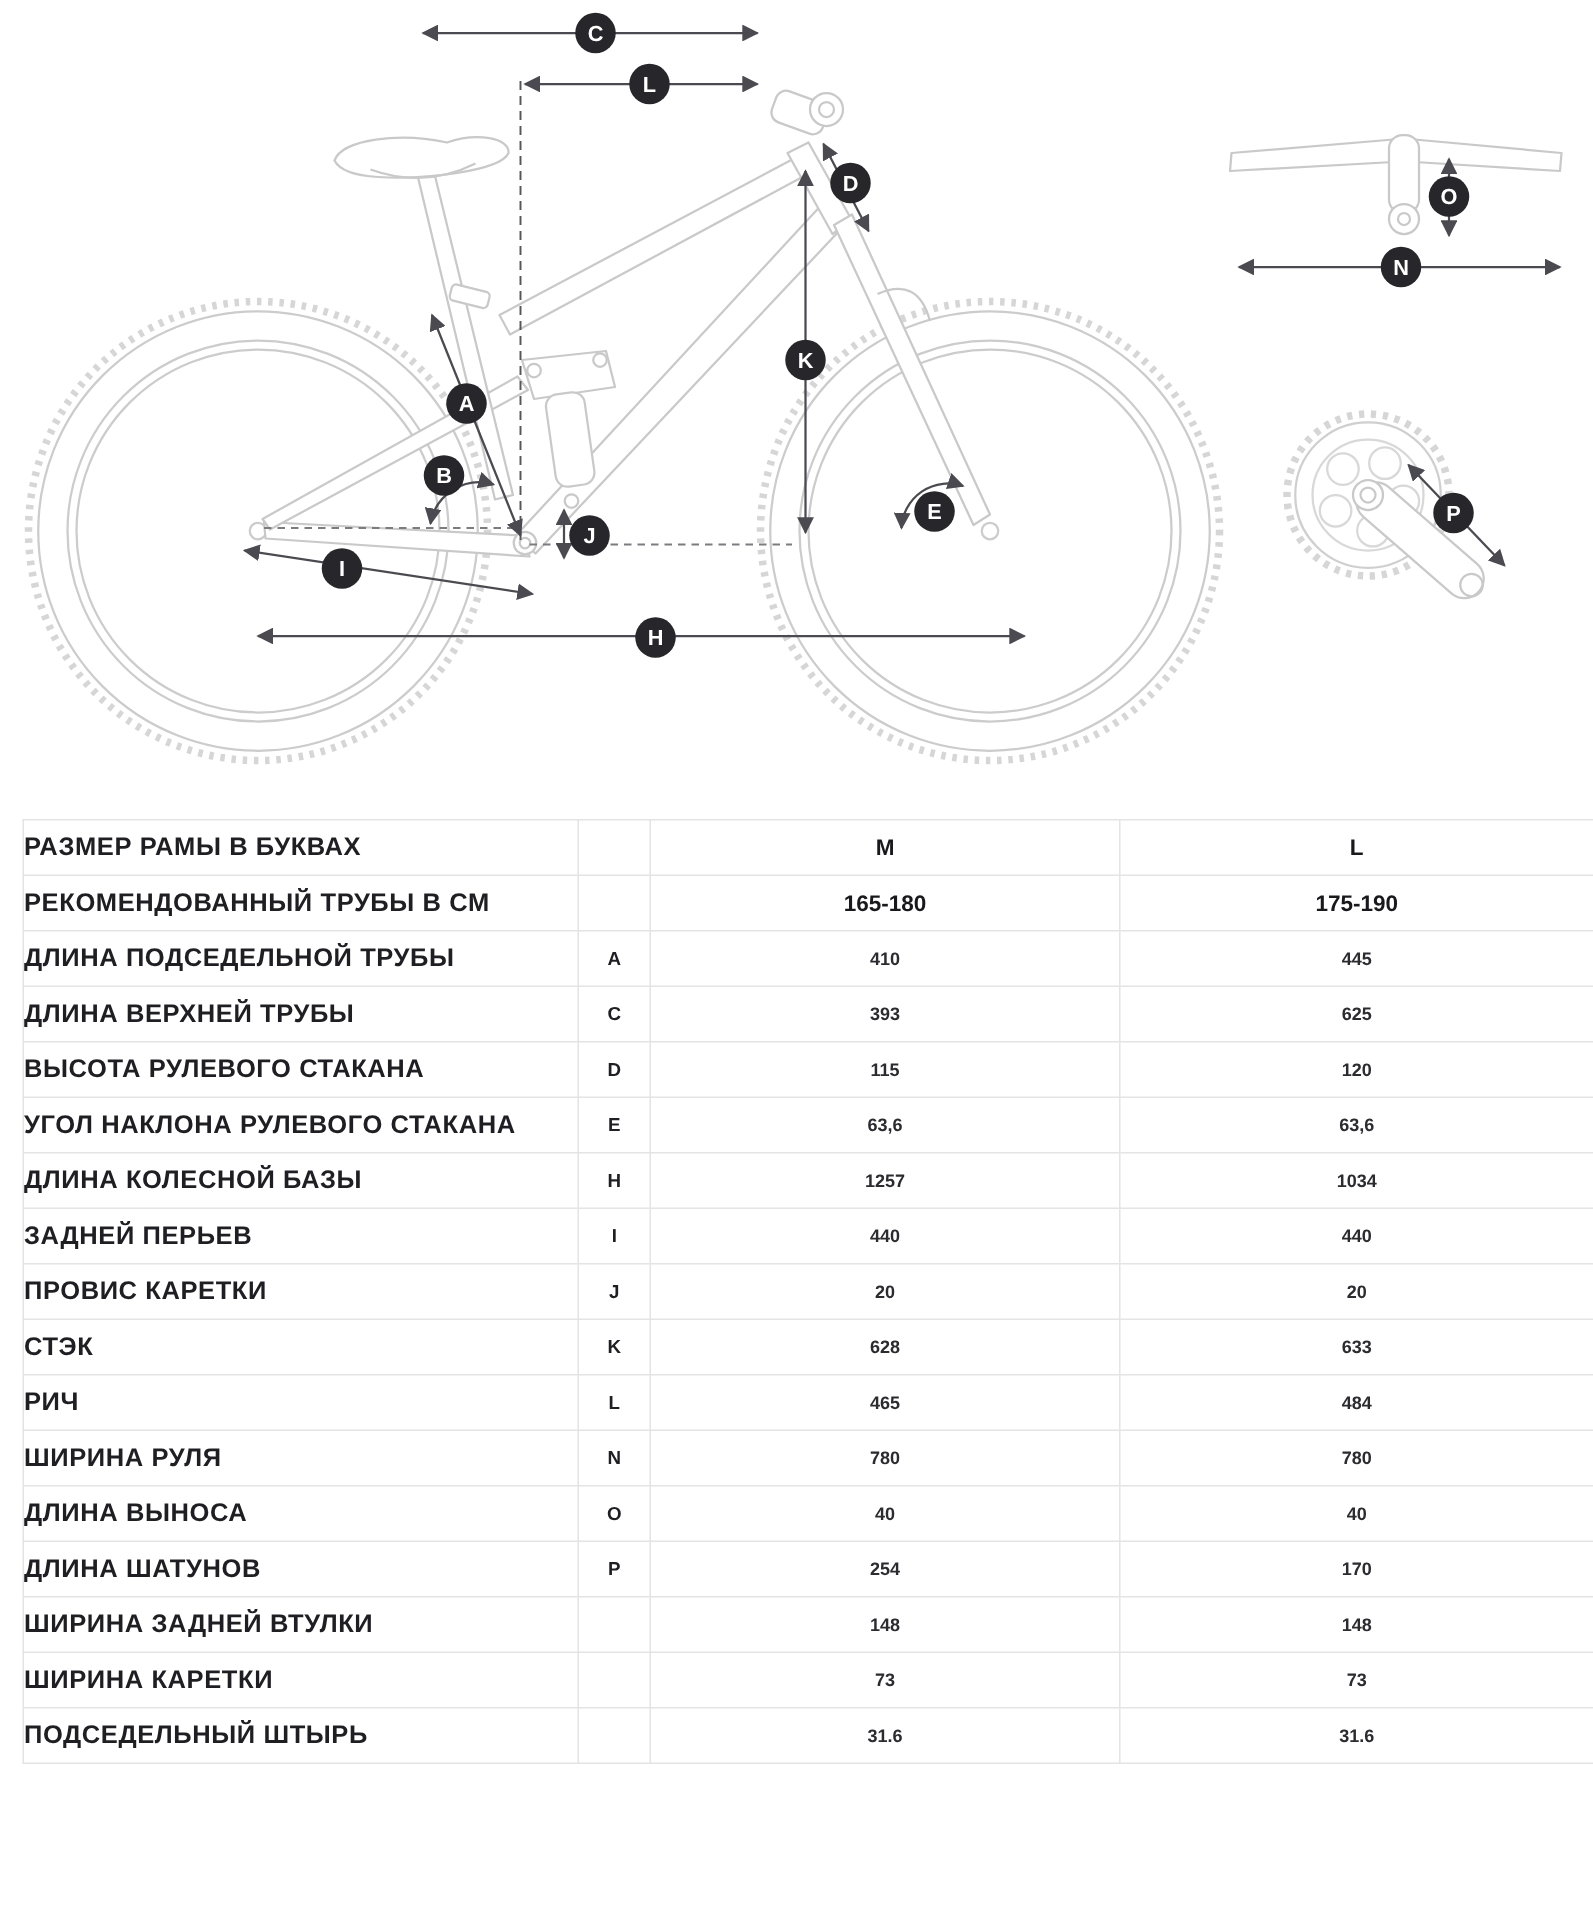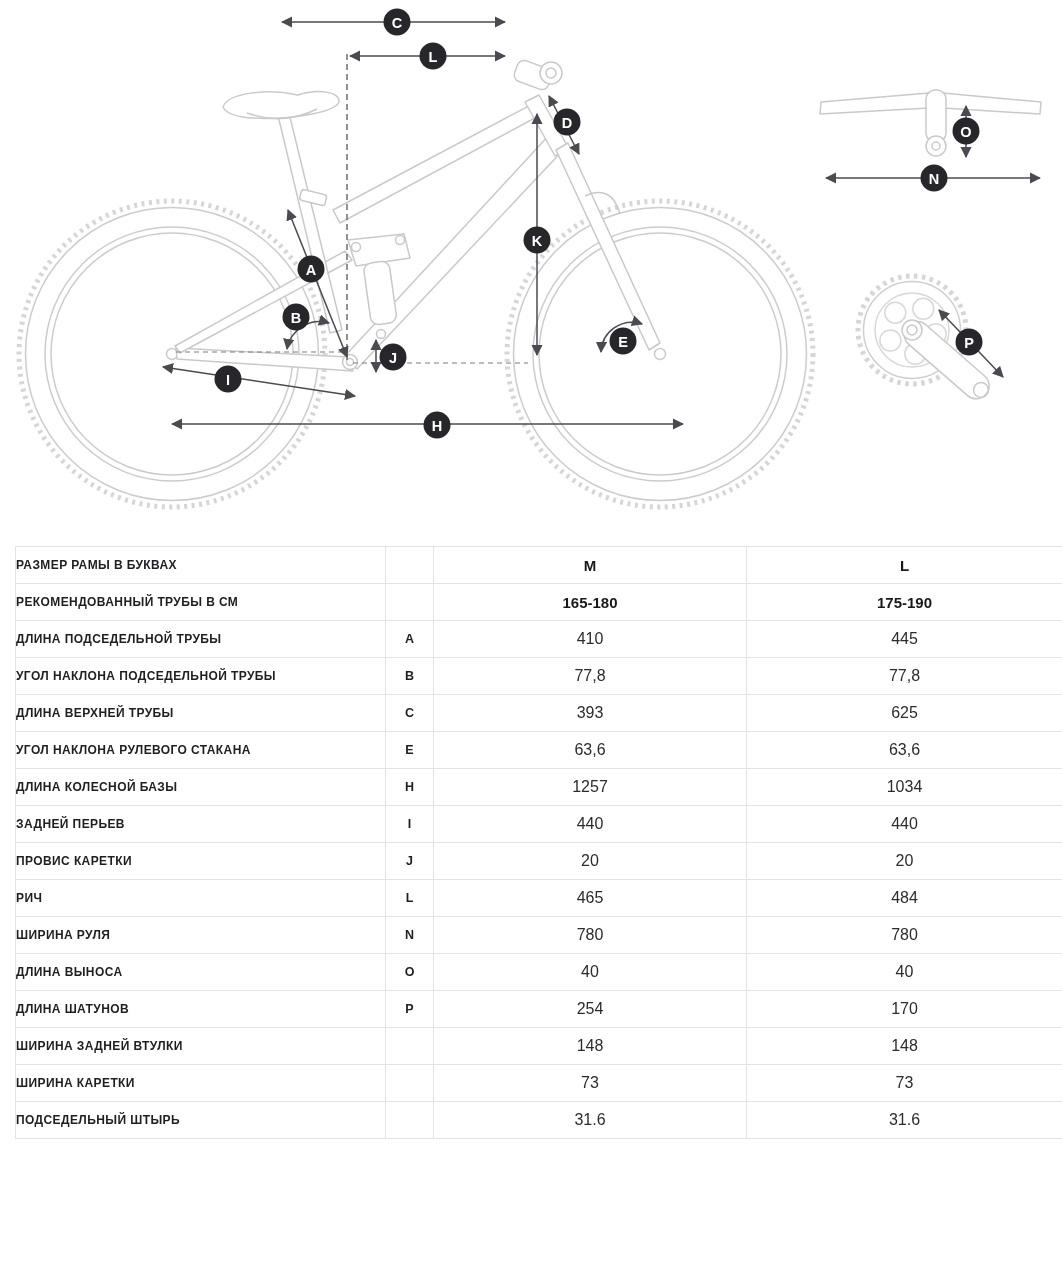--- a/index.html
+++ b/index.html
@@ -15,25 +15,25 @@
   }
   table.geo{
     border-collapse:collapse;table-layout:fixed;
     width:1047px;margin:16px 0 0 15px;
   }
   table.geo td{
     border:1px solid #e4e4e6;height:37px;padding:0;box-sizing:border-box;
     overflow:hidden;white-space:nowrap;
   }
   td.label-cell{
-    text-align:left;padding-left:13px;font-weight:bold;font-size:12px;
+    text-align:left;padding-left:13px;font-weight:bold;font-size:17px;
     letter-spacing:0.4px;color:#1e1e23;
   }
   td.letter-cell{text-align:center;font-weight:bold;font-size:12.5px;color:#1e1e23;}
-  td.value-cell{text-align:center;font-size:16px;font-weight:normal;color:#2b2b30;}
+  td.value-cell{text-align:center;font-size:12px;font-weight:bold;color:#2b2b30;}
   tr.bold-row td.value-cell{font-weight:bold;font-size:15px;color:#18181d;}
 </style>
 </head>
 <body>
 
 <div class="stage">
 
   <svg class="diagram" width="1062" height="530" viewBox="0 0 1062 530">
     <defs>
       <marker id="ah" viewBox="0 0 10 10" refX="9" refY="5" markerWidth="7.5" markerHeight="7.5" orient="auto-start-reverse">
@@ -208,32 +208,32 @@
           <td class="value-cell">165-180</td>
           <td class="value-cell">175-190</td>
         </tr>
         <tr>
           <td class="label-cell">ДЛИНА ПОДСЕДЕЛЬНОЙ ТРУБЫ</td>
           <td class="letter-cell">A</td>
           <td class="value-cell">410</td>
           <td class="value-cell">445</td>
         </tr>
         <tr>
-          <td class="label-cell">УГОЛ НАКЛОНА ПОДСЕДЕЛЬНОЙ ТРУБЫ</td>
-          <td class="letter-cell">B</td>
-          <td class="value-cell">77,8</td>
-          <td class="value-cell">77,8</td>
-        </tr>
-        <tr>
           <td class="label-cell">ДЛИНА ВЕРХНЕЙ ТРУБЫ</td>
           <td class="letter-cell">C</td>
           <td class="value-cell">393</td>
           <td class="value-cell">625</td>
         </tr>
         <tr>
+          <td class="label-cell">ВЫСОТА РУЛЕВОГО СТАКАНА</td>
+          <td class="letter-cell">D</td>
+          <td class="value-cell">115</td>
+          <td class="value-cell">120</td>
+        </tr>
+        <tr>
           <td class="label-cell">УГОЛ НАКЛОНА РУЛЕВОГО СТАКАНА</td>
           <td class="letter-cell">E</td>
           <td class="value-cell">63,6</td>
           <td class="value-cell">63,6</td>
         </tr>
         <tr>
           <td class="label-cell">ДЛИНА КОЛЕСНОЙ БАЗЫ</td>
           <td class="letter-cell">H</td>
           <td class="value-cell">1257</td>
           <td class="value-cell">1034</td>
@@ -244,20 +244,26 @@
           <td class="value-cell">440</td>
           <td class="value-cell">440</td>
         </tr>
         <tr>
           <td class="label-cell">ПРОВИС КАРЕТКИ</td>
           <td class="letter-cell">J</td>
           <td class="value-cell">20</td>
           <td class="value-cell">20</td>
         </tr>
         <tr>
+          <td class="label-cell">СТЭК</td>
+          <td class="letter-cell">K</td>
+          <td class="value-cell">628</td>
+          <td class="value-cell">633</td>
+        </tr>
+        <tr>
           <td class="label-cell">РИЧ</td>
           <td class="letter-cell">L</td>
           <td class="value-cell">465</td>
           <td class="value-cell">484</td>
         </tr>
         <tr>
           <td class="label-cell">ШИРИНА РУЛЯ</td>
           <td class="letter-cell">N</td>
           <td class="value-cell">780</td>
           <td class="value-cell">780</td>

